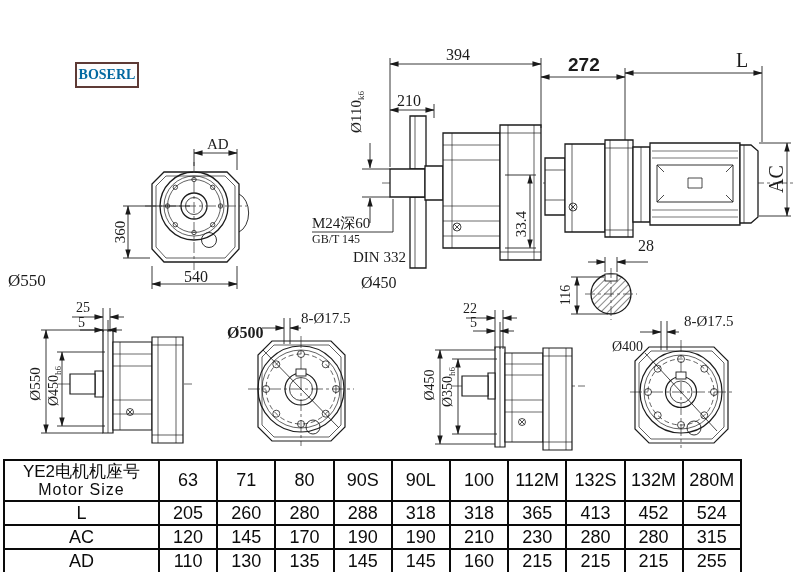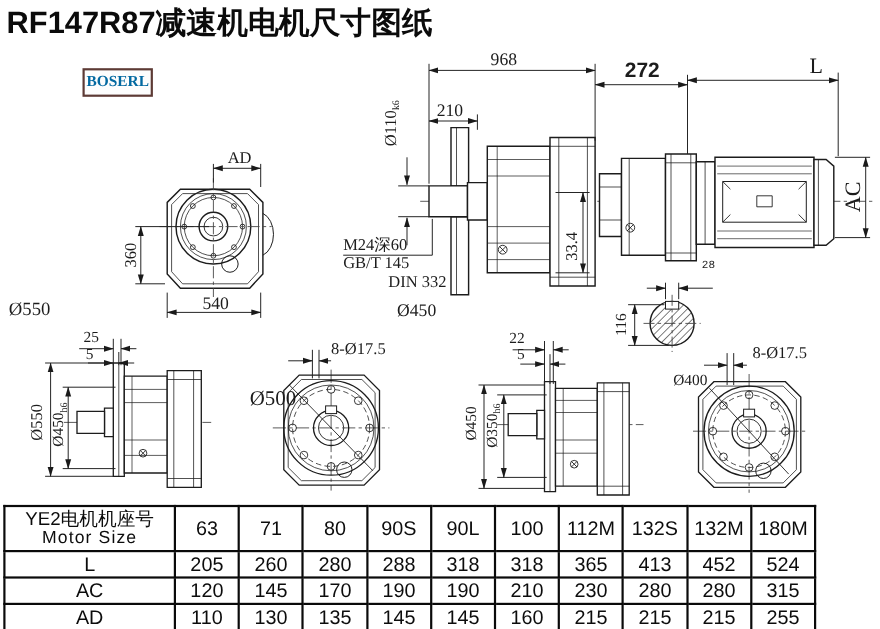--- a/index.html
+++ b/index.html
@@ -22,21 +22,20 @@
   table.dim tr{height:24px;padding-left:28px;}
   table.dim tr.hdr{height:41px;}
   .hcn{font-size:17px;line-height:1.15;}
   .hen{font-size:16px;line-height:1.15;letter-spacing:1px;}
 </style>
 </head>
 <body>
 
 <div class="page">
 
-  <div class="title">RF147R87减速机电机尺寸图纸</div>
   <div class="logo">BOSERL</div>
 
   <svg class="draw" width="800" height="460" viewBox="0 0 800 460">
     <defs>
       <marker id="ae" viewBox="0 0 10 10" refX="9.5" refY="5" markerWidth="9" markerHeight="9" orient="auto-start-reverse" markerUnits="userSpaceOnUse">
         <path d="M0,2 L10,5 L0,8 Z" fill="#1a1a1a"></path>
       </marker>
       <pattern id="hatch" width="5" height="5" patternUnits="userSpaceOnUse" patternTransform="rotate(45)">
         <rect width="5" height="5" fill="#fff"></rect>
         <line x1="0" y1="0" x2="0" y2="5" stroke="#2a2a2a" stroke-width="1.1"></line>
@@ -343,42 +342,42 @@
       <line x1="640" y1="332" x2="661" y2="332" marker-end="url(#ae)"></line>
       <line x1="667" y1="332" x2="679" y2="332" marker-start="url(#ae)"></line>
     </g>
   </svg>
 
   <div class="lbl" style="left:207px;top:137px;font-size:15px;">AD</div>
   <div class="lbl rot" style="left:120px;top:232px;font-size:15px;">360</div>
   <div class="lbl" style="left:184px;top:269px;font-size:16px;">540</div>
   <div class="lbl" style="left:8px;top:272px;font-size:17px;">Ø550</div>
 
-  <div class="lbl" style="left:446px;top:47px;font-size:16px;">968</div>
+  <div class="lbl" style="left:446px;top:47px;font-size:16px;">394</div>
   <div class="lbl" style="left:397px;top:93px;font-size:16px;">210</div>
   <div class="lbl rot" style="left:357px;top:112px;font-size:15px;"><span>Ø110</span><span class="sub">k6</span></div>
   <div class="lbl" style="left:312px;top:216px;font-size:15px;">M24深60</div>
-  <div class="lbl" style="left:312px;top:233px;font-size:15px;">GB/T 145</div>
+  <div class="lbl" style="left:312px;top:233px;font-size:12px;">GB/T 145</div>
   <div class="lbl" style="left:312px;top:250px;font-size:15px;margin-left:41px;">DIN 332</div>
   <div class="lbl rot" style="left:521px;top:224px;font-size:15px;">33.4</div>
   <div class="lbl" style="left:361px;top:275px;font-size:16px;">Ø450</div>
 
   <div class="lbl b272" style="left:568px;top:55px;">272</div>
   <div class="lbl" style="left:736px;top:50px;font-size:20px;">L</div>
   <div class="lbl rot" style="left:776px;top:179px;font-size:20px;">AC</div>
-  <div class="lbl" style="left:638px;top:238px;font-size:10px;font-family:Liberation Mono, monospace;">28</div>
+  <div class="lbl" style="left:638px;top:238px;font-size:16px;">28</div>
   <div class="lbl rot" style="left:566px;top:295px;font-size:14px;">116</div>
 
   <div class="lbl" style="left:76px;top:301px;font-size:14px;">25</div>
   <div class="lbl" style="left:78px;top:316px;font-size:14px;">5</div>
   <div class="lbl rot" style="left:35px;top:384px;font-size:15px;">Ø550</div>
   <div class="lbl rot" style="left:55px;top:386px;font-size:14px;"><span>Ø450</span><span class="sub">h6</span></div>
 
   <div class="lbl" style="left:301px;top:311px;font-size:15px;">8-Ø17.5</div>
-  <div class="lbl" style="left:227px;top:353px;font-size:19px;">Ø500</div>
+  <div class="lbl" style="left:227px;top:325px;font-size:16px;font-weight:bold;">Ø500</div>
 
   <div class="lbl" style="left:463px;top:302px;font-size:14px;">22</div>
   <div class="lbl" style="left:470px;top:316px;font-size:14px;">5</div>
   <div class="lbl rot" style="left:430px;top:385px;font-size:14px;">Ø450</div>
   <div class="lbl rot" style="left:449px;top:387px;font-size:14px;"><span>Ø350</span><span class="sub">h6</span></div>
 
   <div class="lbl" style="left:684px;top:314px;font-size:15px;">8-Ø17.5</div>
   <div class="lbl" style="left:612px;top:340px;font-size:14px;">Ø400</div>
 
   <table class="dim">
@@ -393,21 +392,21 @@
         </td>
       <td>63</td>
           <td>71</td>
           <td>80</td>
           <td>90S</td>
           <td>90L</td>
           <td>100</td>
           <td>112M</td>
           <td>132S</td>
           <td>132M</td>
-          <td>180M</td>
+          <td>280M</td>
         </tr>
     <tr>
           <td>L</td>
           <td>205</td>
           <td>260</td>
           <td>280</td>
           <td>288</td>
           <td>318</td>
           <td>318</td>
           <td>365</td>

